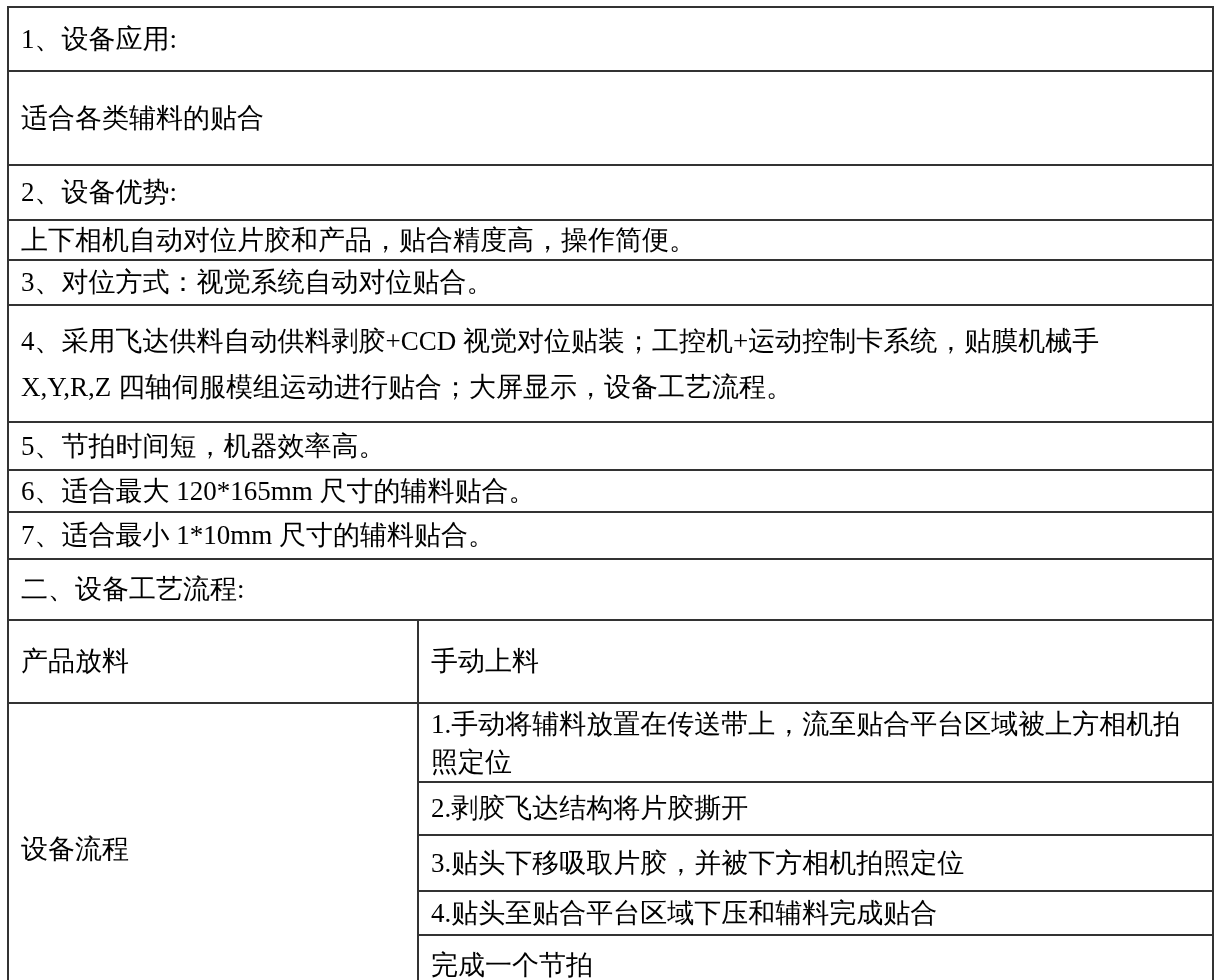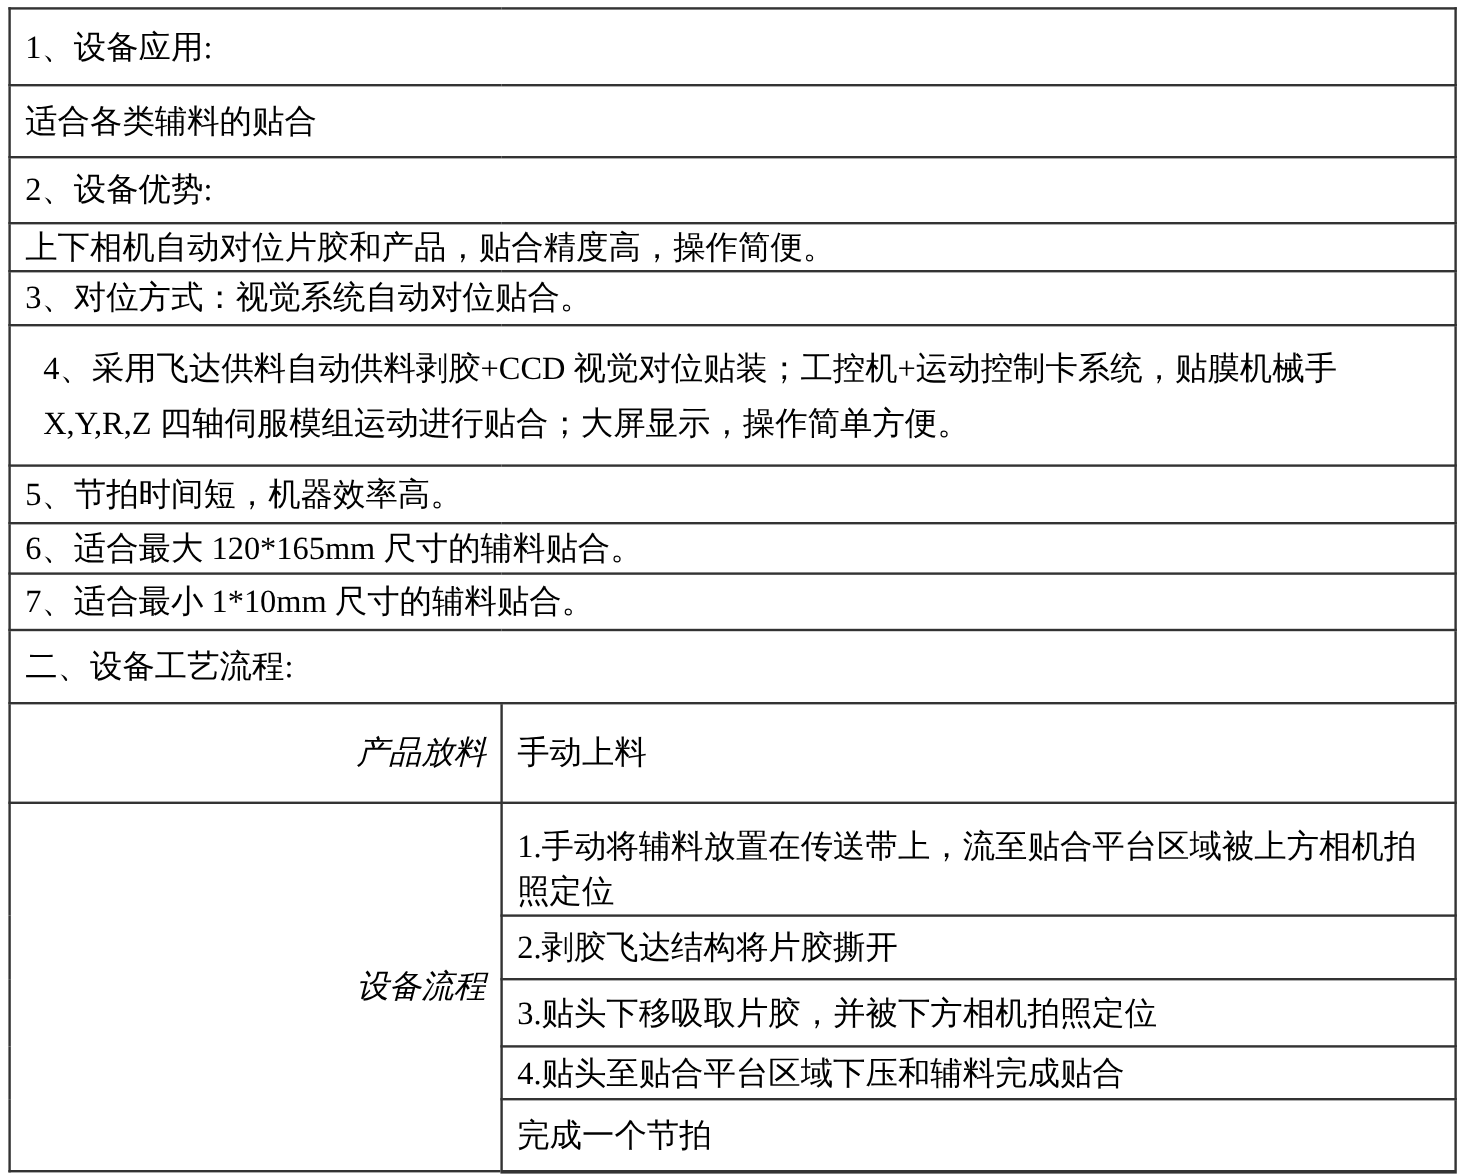--- a/index.html
+++ b/index.html
@@ -27,32 +27,29 @@
     padding: 0 12px;
     vertical-align: middle;
     overflow: hidden;
     word-break: break-all;
   }
   td.cell-top {
     vertical-align: top;
     padding-top: 8px;
   }
   td.cell-center {
-    text-align: right;
+    text-align: left;
     padding: 0;
-    font-style: italic;
   }
   .multiline div {
     line-height: 46px;
-    margin-left: 15px;
   }
   .wrap-tight {
     line-height: 38px;
     display: block;
-    margin-top: 16px;
   }
   tr.last-row td {
     border-bottom-width: 3px;
   }
 </style>
 </head>
 <body>
 
 <table class="doc-table">
   <colgroup>
@@ -60,21 +57,21 @@
     <col style="width:795px">
   </colgroup>
 
   <tbody>
       <tr style="height:64px">
     <td colspan="2">
       <span>1、设备应用:</span>
     </td>
   </tr>
 
-  <tr style="height:60px">
+  <tr style="height:94px">
     <td colspan="2" class="cell-top">
       <span>适合各类辅料的贴合</span>
     </td>
   </tr>
 
   <tr style="height:55px">
     <td colspan="2">
       <span>2、设备优势:</span>
     </td>
   </tr>
@@ -87,21 +84,21 @@
 
   <tr style="height:45px">
     <td colspan="2">
       <span>3、对位方式：视觉系统自动对位贴合。</span>
     </td>
   </tr>
 
   <tr style="height:117px">
     <td colspan="2" class="multiline">
       <div>4、采用飞达供料自动供料剥胶+CCD 视觉对位贴装；工控机+运动控制卡系统，贴膜机械手</div>
-      <div>X,Y,R,Z 四轴伺服模组运动进行贴合；大屏显示，操作简单方便。</div>
+      <div>X,Y,R,Z 四轴伺服模组运动进行贴合；大屏显示，设备工艺流程。</div>
     </td>
   </tr>
 
   <tr style="height:48px">
     <td colspan="2">
       <span>5、节拍时间短，机器效率高。</span>
     </td>
   </tr>
 
   <tr style="height:42px">

